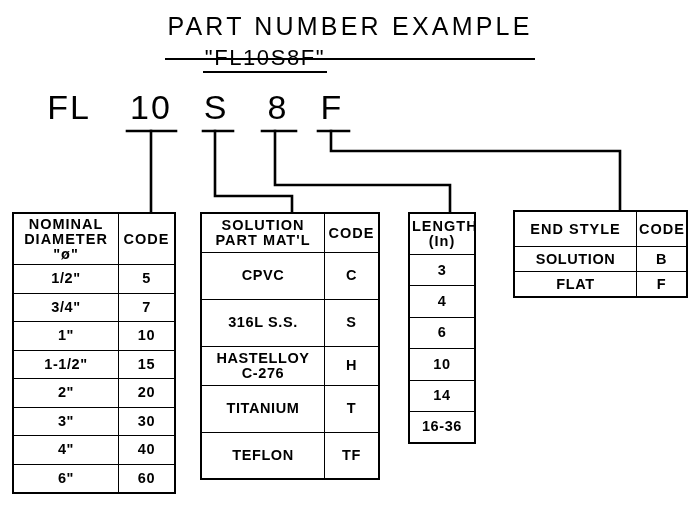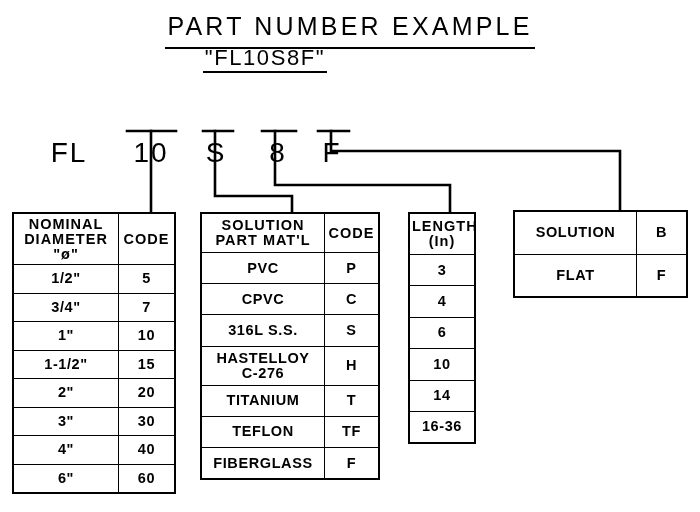--- a/index.html
+++ b/index.html
@@ -31,21 +31,21 @@
     width: 700px;
     text-align: center;
   }
   .title-main {
     display: inline-block;
     font-size: 25px;
     font-weight: 400;
     letter-spacing: 3.2px;
     line-height: 28px;
     border-bottom: 2.5px solid #000;
-    padding: 0 2px 7px 2px;
+    padding: 0 2px 18px 2px;
     white-space: pre;
   }
   .title-sub-wrap {
     position: absolute;
     left: 0;
     top: 45px;
     width: 700px;
     text-align: center;
   }
   .title-sub {
@@ -56,26 +56,25 @@
     line-height: 25px;
     border-bottom: 2.5px solid #000;
     padding: 0 2px 1px 2px;
     white-space: pre;
     margin-right: 170px;
   }
 
   
   .pn-char {
     position: absolute;
-    font-size: 28px;
+    font-size: 34px;
     line-height: 34px;
     letter-spacing: 2px;
     white-space: pre;
     text-align: center;
-    margin-top: 46px;
   }
 
   
   #leaders {
     position: absolute;
     left: 0; top: 0;
     width: 700px; height: 512px;
     pointer-events: none;
   }
 
@@ -208,48 +207,40 @@
 
   <div class="tbl" id="tbl-material">
     <table>
       <tbody>
           <tr>
         <td class="hdr lbl lbl-left" style="height:36px;">SOLUTION
 PART MAT'L</td>
         <td class="hdr">CODE</td>
       </tr>
       <tr>
-        <td class="lbl">PVC</td>
-        <td>P</td>
-      </tr>
-      <tr>
         <td class="lbl">CPVC</td>
         <td>C</td>
       </tr>
       <tr>
         <td class="lbl lbl-left">316L S.S.</td>
         <td>S</td>
       </tr>
       <tr>
         <td class="lbl lbl-left" style="height:36px;">HASTELLOY
 C-276</td>
         <td>H</td>
       </tr>
       <tr>
         <td class="lbl lbl-left">TITANIUM</td>
         <td>T</td>
       </tr>
       <tr>
         <td class="lbl lbl-left">TEFLON</td>
         <td>TF</td>
       </tr>
-      <tr>
-        <td class="lbl lbl-left">FIBERGLASS</td>
-        <td>F</td>
-      </tr>
     </tbody>
       </table>
   </div>
 
   <div class="tbl" id="tbl-length">
     <table>
       <tbody>
           <tr>
         <td class="hdr" style="height:38px;">LENGTH
 (In)</td>
@@ -272,20 +263,24 @@
       <tr>
         <td>16-36</td>
       </tr>
     </tbody>
       </table>
   </div>
 
   <div class="tbl" id="tbl-endstyle">
     <table>
       <tbody>
+          <tr>
+        <td class="hdr lbl" style="height:32px;">END STYLE</td>
+        <td class="hdr">CODE</td>
+      </tr>
       <tr>
         <td class="lbl">SOLUTION</td>
         <td>B</td>
       </tr>
       <tr>
         <td class="lbl">FLAT</td>
         <td>F</td>
       </tr>
     </tbody>
       </table>

